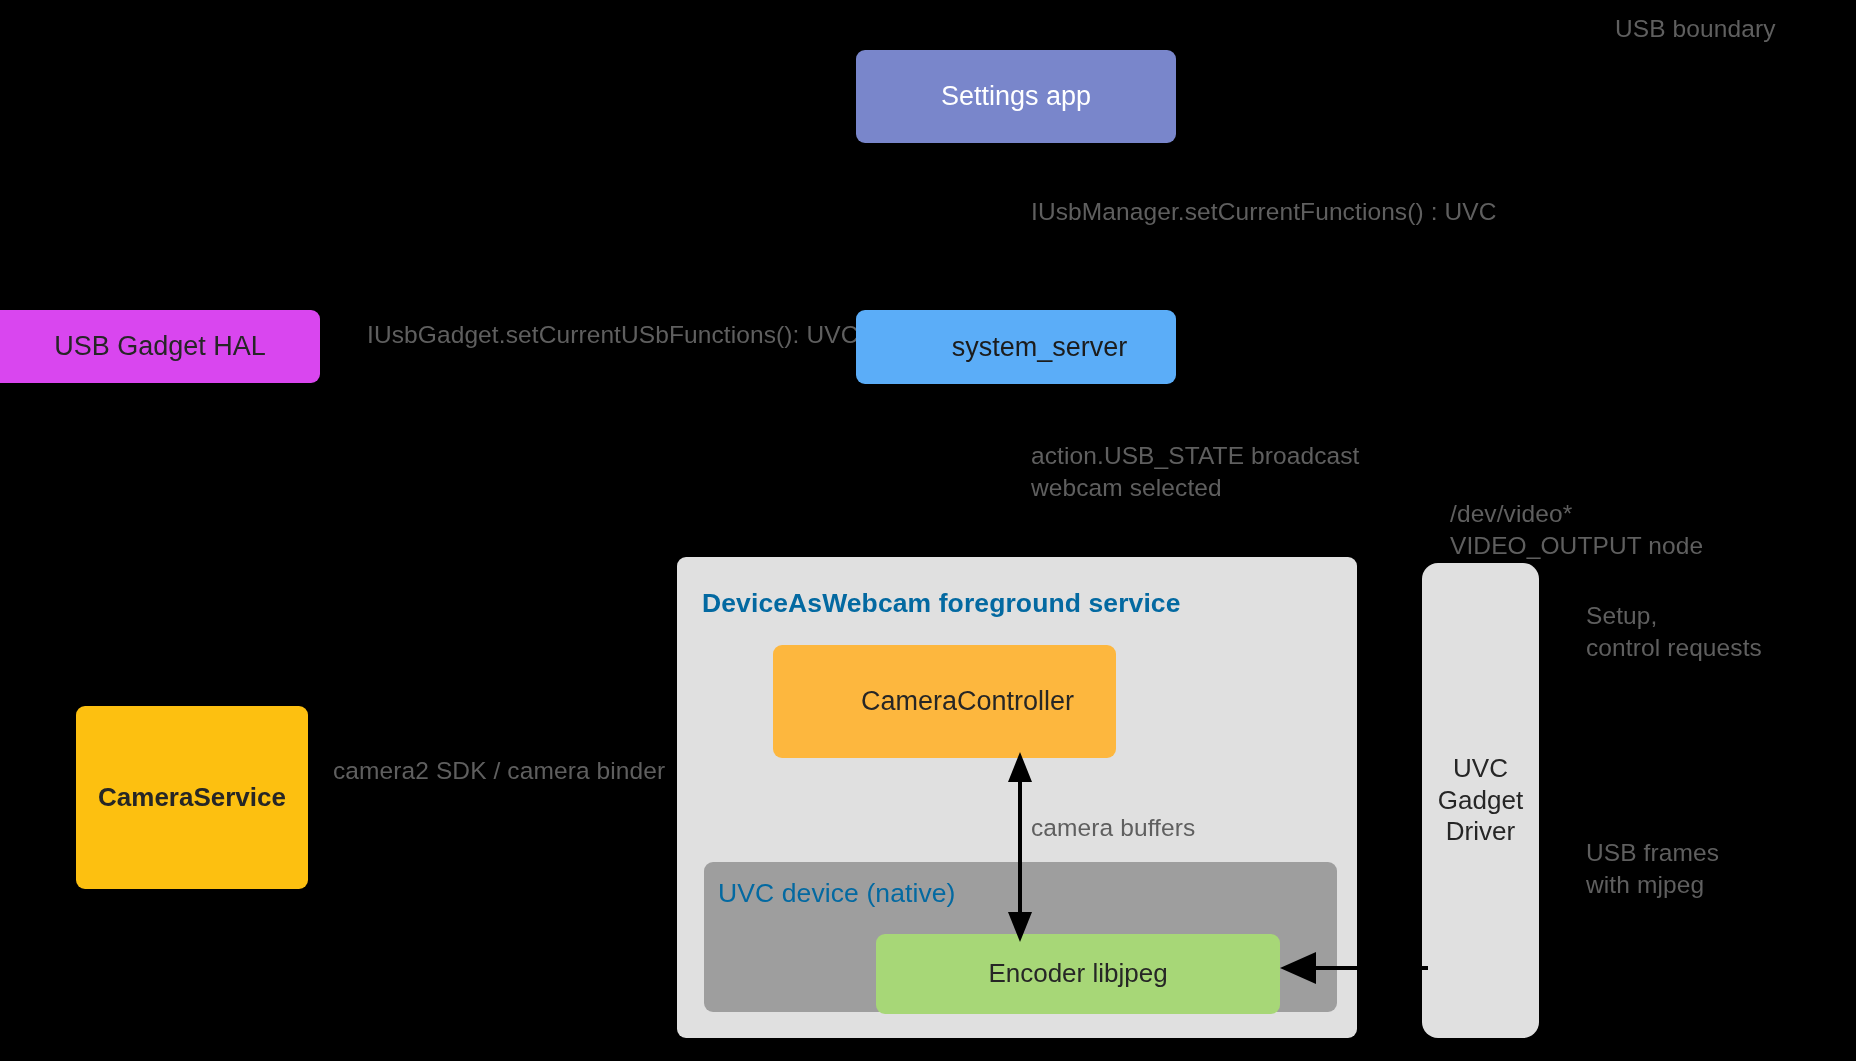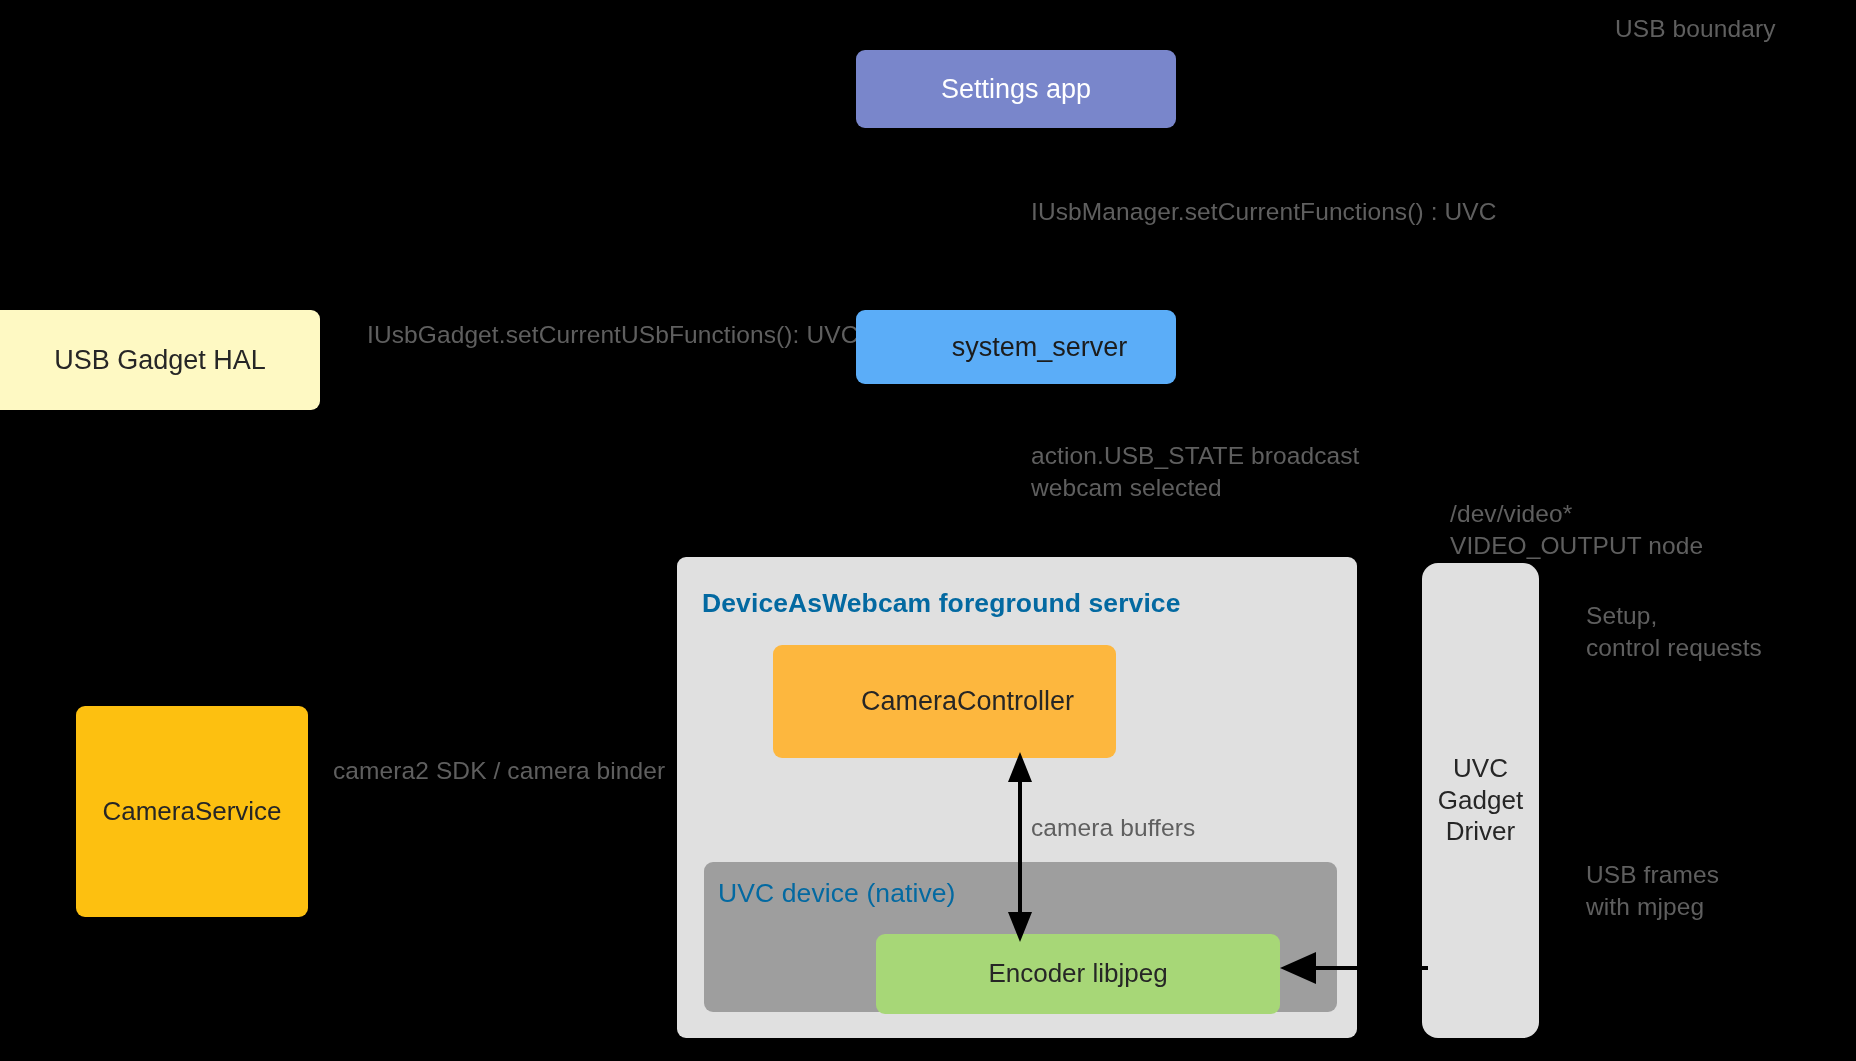--- a/index.html
+++ b/index.html
@@ -39,35 +39,35 @@
   }
   .grp-title {
     position: absolute;
     font-weight: bold;
     color: #0369a1;
     letter-spacing: 0.1px;
   }
 
   
   #settings-app {
-    left: 856px; top: 50px; width: 320px; height: 78px;
+    left: 856px; top: 50px; width: 320px; height: 93px;
     background: #7986cb; color: #ffffff; font-size: 27px;
   }
   #usb-gadget-hal {
-    left: 0px; top: 310px; width: 320px; height: 100px;
-    background: #fef9c3; color: #262626; font-size: 27px;
+    left: 0px; top: 310px; width: 320px; height: 73px;
+    background: #d946ef; color: #262626; font-size: 27px;
     border-radius: 0 9px 9px 0;
   }
   #system-server {
     left: 856px; top: 310px; width: 320px; height: 74px;
     background: #5badf8; color: #1c1c1c; font-size: 27px; padding-left: 47px;
   }
   #camera-service {
-    left: 76px; top: 706px; width: 232px; height: 211px;
-    background: #fdc010; color: #262626; font-size: 26px;
+    left: 76px; top: 706px; width: 232px; height: 183px;
+    background: #fdc010; color: #262626; font-size: 26px; font-weight: bold;
   }
   #device-as-webcam {
     left: 677px; top: 557px; width: 680px; height: 481px;
     background: #e0e0e0;
     display: block;
     border-radius: 9px;
   }
   #device-as-webcam-title {
     left: 702px; top: 588px; font-size: 26.5px;
   }
@@ -94,21 +94,21 @@
     border-radius: 16px;
   }
 
   
   #note-usb-boundary       { left: 1615px; top: 13px; }
   #note-iusbmanager        { left: 1031px; top: 196px; }
   #note-iusbgadget         { left: 367px;  top: 319px; }
   #note-usb-state          { left: 1031px; top: 440px; }
   #note-dev-video          { left: 1450px; top: 498px; }
   #note-setup-control      { left: 1586px; top: 600px; }
-  #note-usb-frames         { left: 1586px; top: 837px; margin-top: 22px; }
+  #note-usb-frames         { left: 1586px; top: 837px; }
   #note-camera2-sdk        { left: 333px;  top: 755px; }
   #note-camera-buffers     { left: 1031px; top: 812px; }
 
   
   .arrow-svg { position: absolute; overflow: visible; }
   #arrow-camera-buffers { left: 1008px; top: 752px; }
   #arrow-driver-encoder { left: 1280px; top: 952px; }
 </style>
 </head>
 <body>

